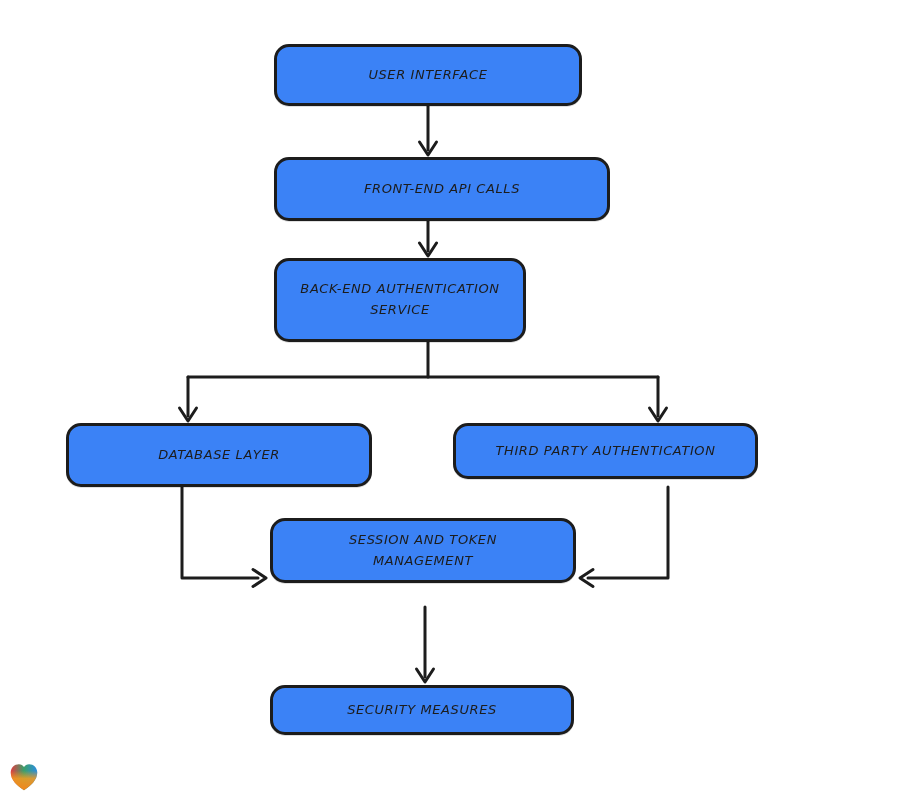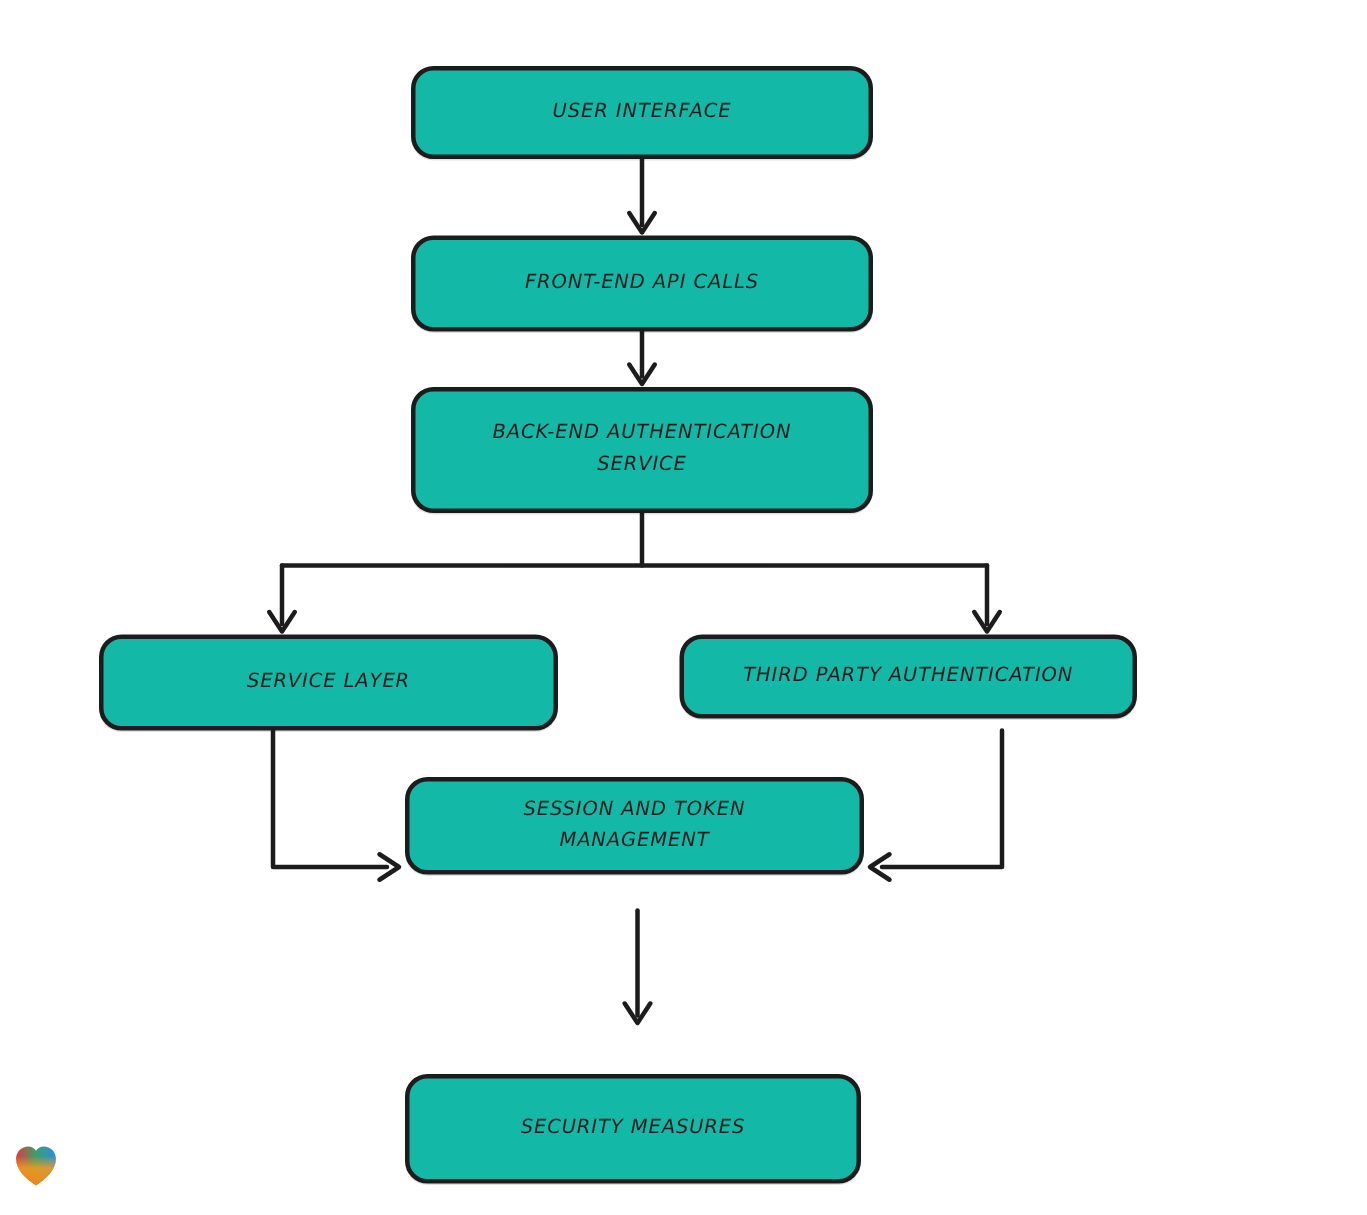--- a/index.html
+++ b/index.html
@@ -25,47 +25,47 @@
   .edges-svg path, .edges-svg polyline {
     stroke: #1c1c1c;
     stroke-width: 3;
     fill: none;
     stroke-linecap: round;
     stroke-linejoin: round;
   }
   .node {
     position: absolute;
     box-sizing: border-box;
-    background: #14b8a6;
+    background: #3b82f6;
     border: 3.5px solid #1c1c1c;
     border-radius: 15px;
     display: flex;
     align-items: center;
     justify-content: center;
     text-align: center;
     color: #1c1c1c;
     font-size: 13px;
     font-style: italic;
     font-weight: 500;
     letter-spacing: 0.6px;
     line-height: 1.6;
     box-shadow: 0 1px 0 rgba(0,0,0,0.12);
   }
   .node .label { display: inline-block; }
   .node .wrap-240 { max-width: 240px; }
   .node .wrap-190 { max-width: 190px; }
 
   
   .n-user-interface   { left: 274px; top: 44px;  width: 308px; height: 62px; }
-  .n-front-end        { left: 274px; top: 157px; width: 308px; height: 64px; }
-  .n-back-end         { left: 274px; top: 258px; width: 308px; height: 84px; }
+  .n-front-end        { left: 274px; top: 157px; width: 336px; height: 64px; }
+  .n-back-end         { left: 274px; top: 258px; width: 252px; height: 84px; }
   .n-database         { left: 66px;  top: 423px; width: 306px; height: 64px; }
   .n-third-party      { left: 453px; top: 423px; width: 305px; height: 56px; }
   .n-session          { left: 270px; top: 518px; width: 306px; height: 65px; }
-  .n-security         { left: 270px; top: 716px; width: 304px; height: 73px; }
+  .n-security         { left: 270px; top: 685px; width: 304px; height: 50px; }
 
   .brand-logo {
     position: absolute;
     left: 7px;
     top: 760px;
     width: 34px;
     height: 34px;
     cursor: pointer;
   }
   .brand-logo svg { filter: blur(0.4px); }
@@ -118,21 +118,21 @@
 
   <div class="node n-front-end">
     <span class="label">FRONT-END API CALLS</span>
   </div>
 
   <div class="node n-back-end">
     <span class="label wrap-240">BACK-END AUTHENTICATION SERVICE</span>
   </div>
 
   <div class="node n-database">
-    <span class="label">SERVICE LAYER</span>
+    <span class="label">DATABASE LAYER</span>
   </div>
 
   <div class="node n-third-party">
     <span class="label">THIRD PARTY AUTHENTICATION</span>
   </div>
 
   <div class="node n-session">
     <span class="label wrap-190">SESSION AND TOKEN MANAGEMENT</span>
   </div>
 

